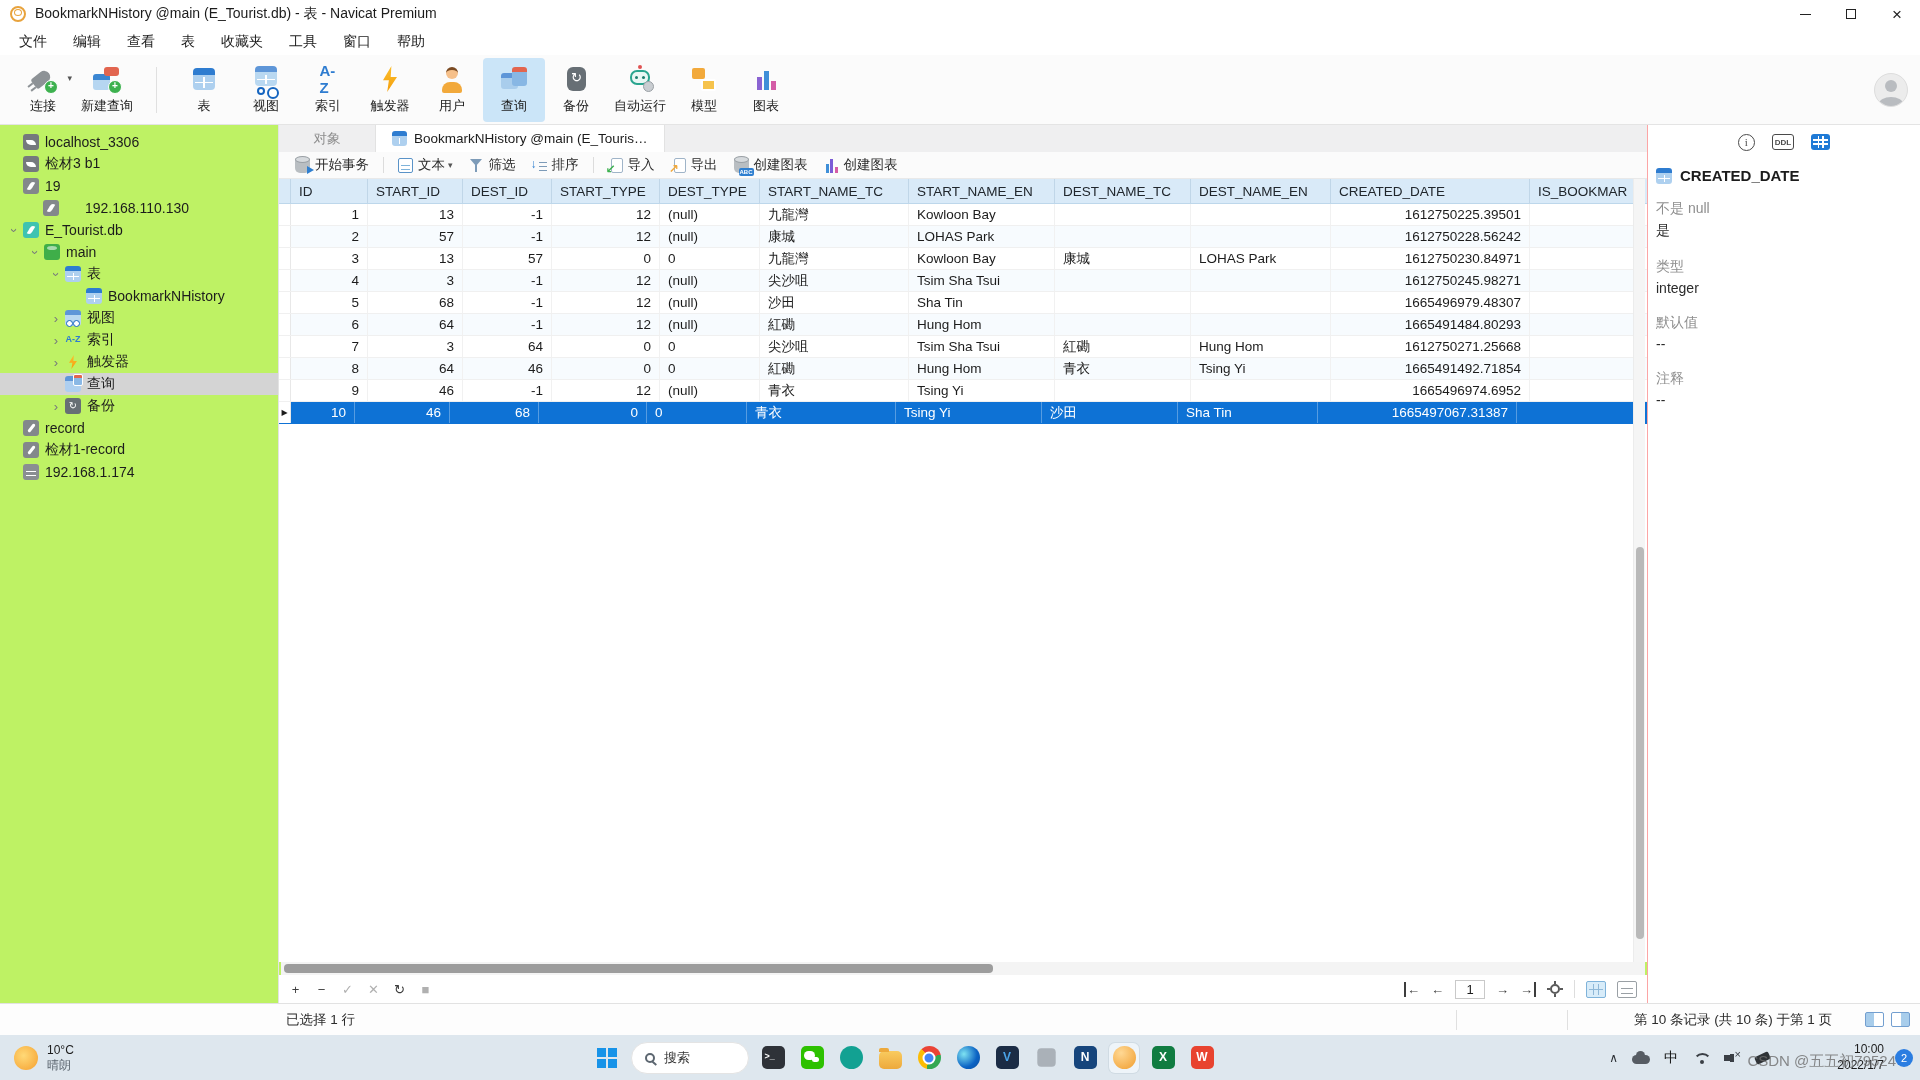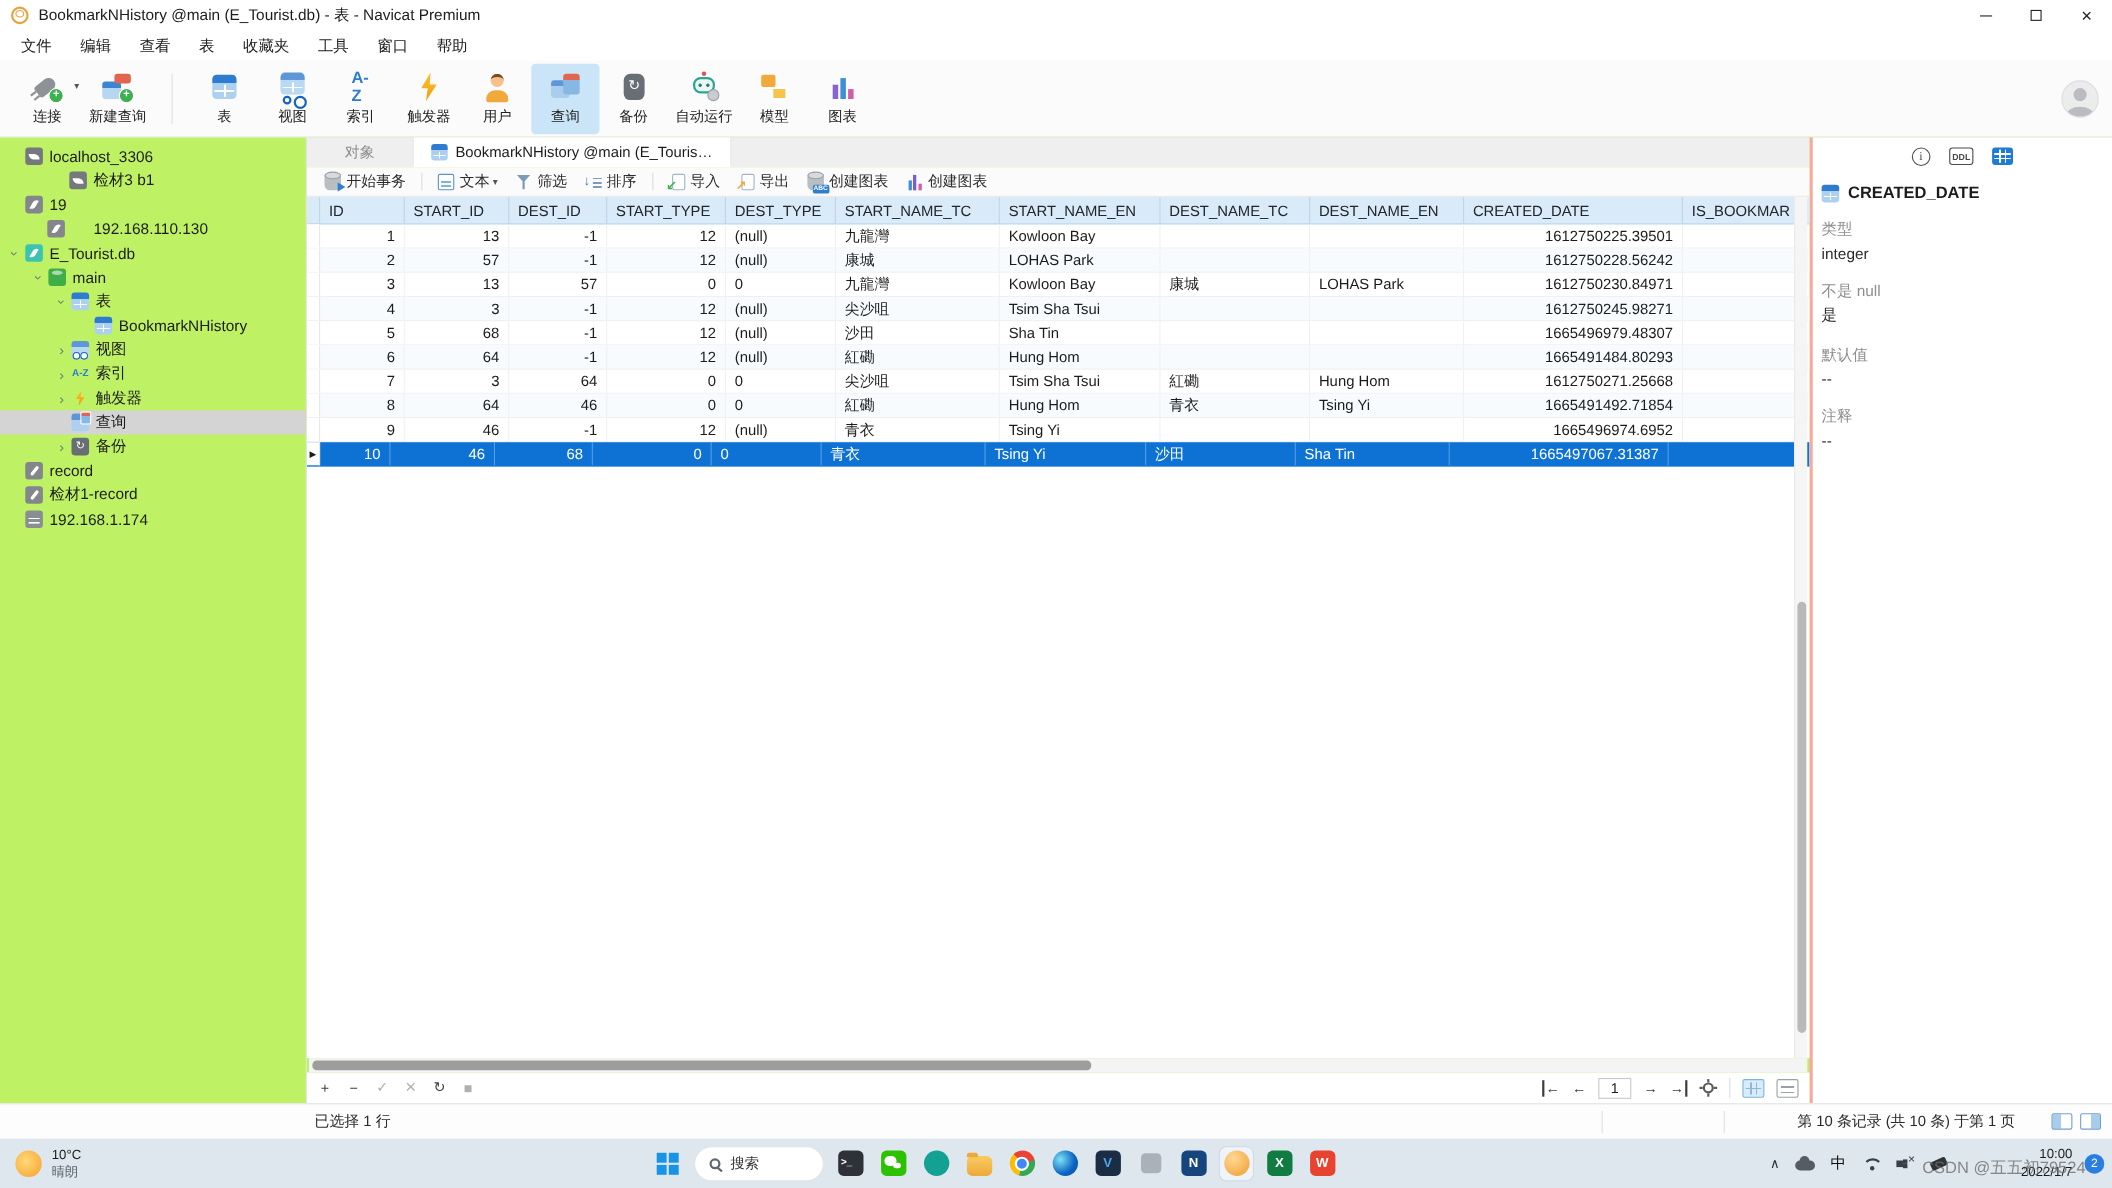--- a/index.html
+++ b/index.html
@@ -86,21 +86,21 @@
 .ticon-query{background:linear-gradient(180deg,#5e96d8 0 34%,#aecff0 34%)}
 .ticon-query::after{content:"";position:absolute;right:-2px;top:-2px;width:8px;height:10px;background:linear-gradient(180deg,#e2654f 0 30%,#8ab8e5 30%);border-radius:2px;border:1px solid #fff}
 .ticon-backup{background:#676f75}
 .ticon-backup::before{content:"↻";position:absolute;left:0;top:0;width:16px;line-height:16px;text-align:center;color:#fff;font-size:10px}
 .ticon-file{background:#83878b}
 .ticon-file::after{content:"";position:absolute;left:7px;top:3px;width:3px;height:10px;background:#fff;border-radius:2px;transform:rotate(38deg)}
 .ticon-server{background:#8a8e92}
 .ticon-server::after{content:"";position:absolute;left:3px;right:3px;top:4px;height:8px;background:linear-gradient(0deg,#fff 0 1.5px,transparent 1.5px 4px,#fff 4px 5.5px,transparent 5.5px)}
 
 
-.main{flex:1;display:flex;flex-direction:column;min-width:0;border-right:3px solid #fca5a5}
+.main{flex:1;display:flex;flex-direction:column;min-width:0;border-right:1px solid #fca5a5}
 .tabbar{height:27px;background:#efeff0;display:flex;align-items:stretch;flex:none}
 .tab{display:flex;align-items:center;font-size:13.5px;padding:0 16px;color:#8d8d8d}
 .tab-objects{width:96px;justify-content:center}
 .tab-active{background:#fff;color:#1c1c1c;gap:7px;border-left:1px solid #e2e2e2;border-right:1px solid #e2e2e2}
 .tab-active .ticon{width:15px;height:15px;margin:0}
 
 .gridbar{height:27px;background:#fbfbfb;border-bottom:1px solid #e9e9e9;display:flex;align-items:center;padding-left:8px;font-size:13.5px;color:#2b2b2b;flex:none}
 .gt-btn{display:flex;align-items:center;gap:5px;padding:0 8px;height:100%}
 .gt-sep{width:1px;height:16px;background:#dcdcdc;margin:0 6px}
 .gt-caret{font-size:9px;color:#555;margin-left:-2px}
@@ -363,21 +363,21 @@
 </div>
 
 <div class="content">
 
   <div class="sidebar">
       <div class="tree-item" style="padding-left: 6px;">
         <span class="tree-arrow"></span>
         <span class="ticon ticon-mysql"></span>
         <span class="tree-label">localhost_3306</span>
       </div>
-      <div class="tree-item" style="padding-left: 6px; margin-left: 40px;">
+      <div class="tree-item" style="padding-left: 6px;">
         <span class="tree-arrow"></span>
         <span class="ticon ticon-mysql"></span>
         <span class="tree-label">检材3 b1</span>
       </div>
       <div class="tree-item" style="padding-left: 6px;">
         <span class="tree-arrow"></span>
         <span class="ticon ticon-sqlite"></span>
         <span class="tree-label">19</span>
       </div>
       <div class="tree-item" style="padding-left: 6px; gap: 20px;">
@@ -690,26 +690,26 @@
       <span class="rp-ic-info"></span>
       <span class="rp-ic-ddl">DDL</span>
       <span class="rp-ic-grid"></span>
     </div>
     <div class="rp-title">
       <span class="ticon ticon-table"></span>
       <span>CREATED_DATE</span>
     </div>
     <div>
         <div class="rp-field">
+          <div class="rp-label">不是 null</div>
+          <div class="rp-value">是</div>
+        </div>
+        <div class="rp-field">
           <div class="rp-label">类型</div>
           <div class="rp-value">integer</div>
-        </div>
-        <div class="rp-field">
-          <div class="rp-label">不是 null</div>
-          <div class="rp-value">是</div>
         </div>
         <div class="rp-field">
           <div class="rp-label">默认值</div>
           <div class="rp-value">--</div>
         </div>
         <div class="rp-field">
           <div class="rp-label">注释</div>
           <div class="rp-value">--</div>
         </div>
       </div>

